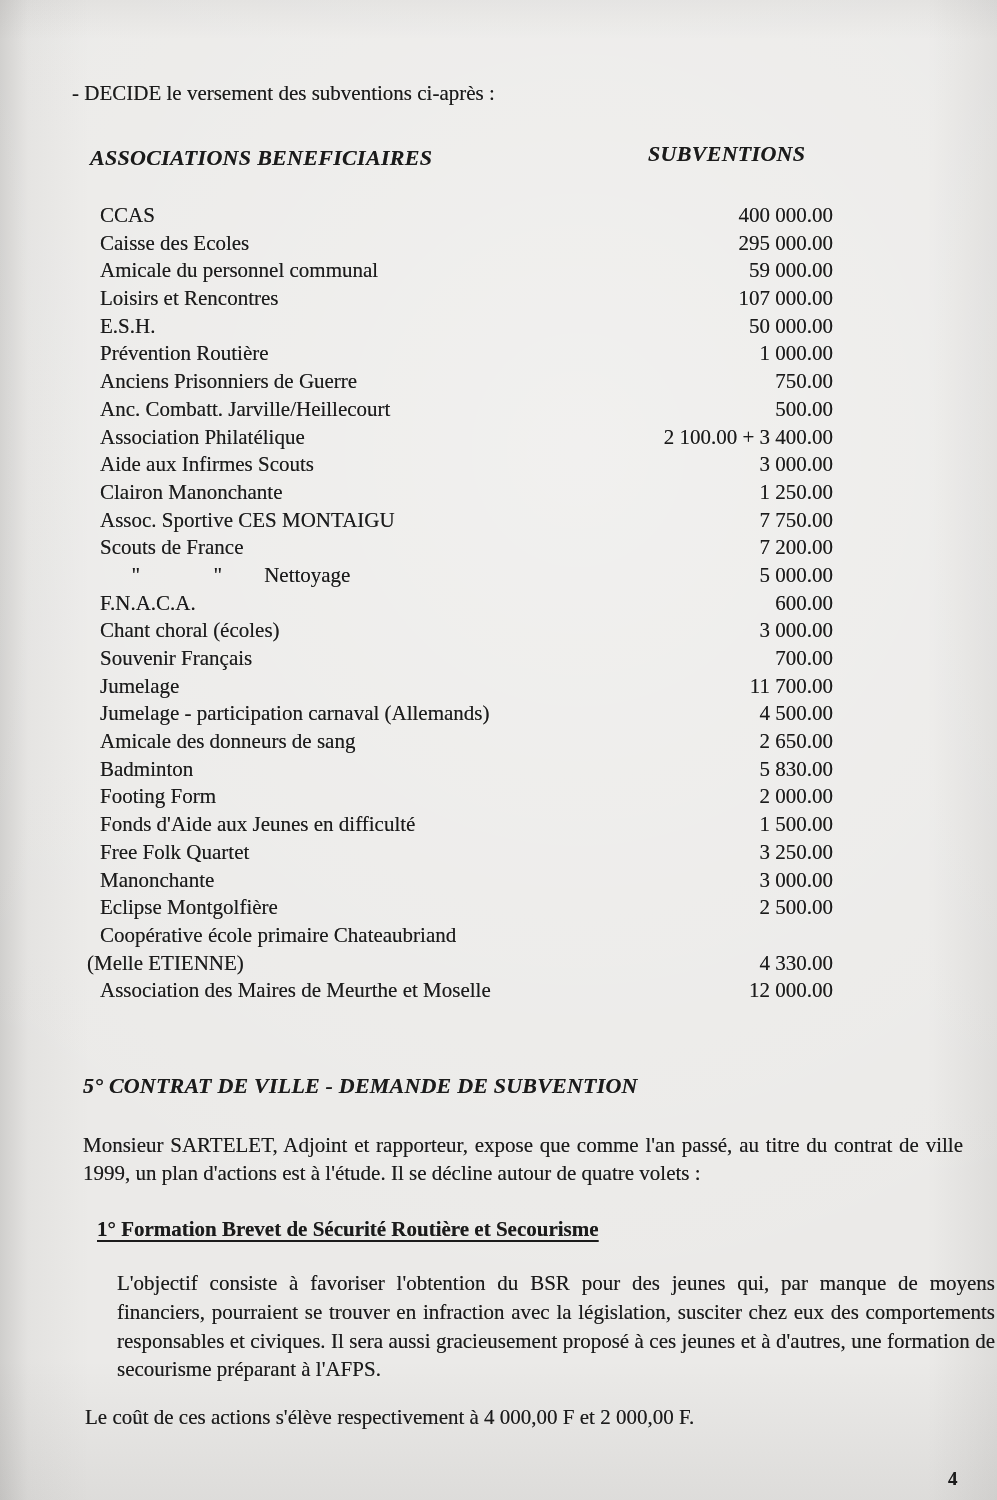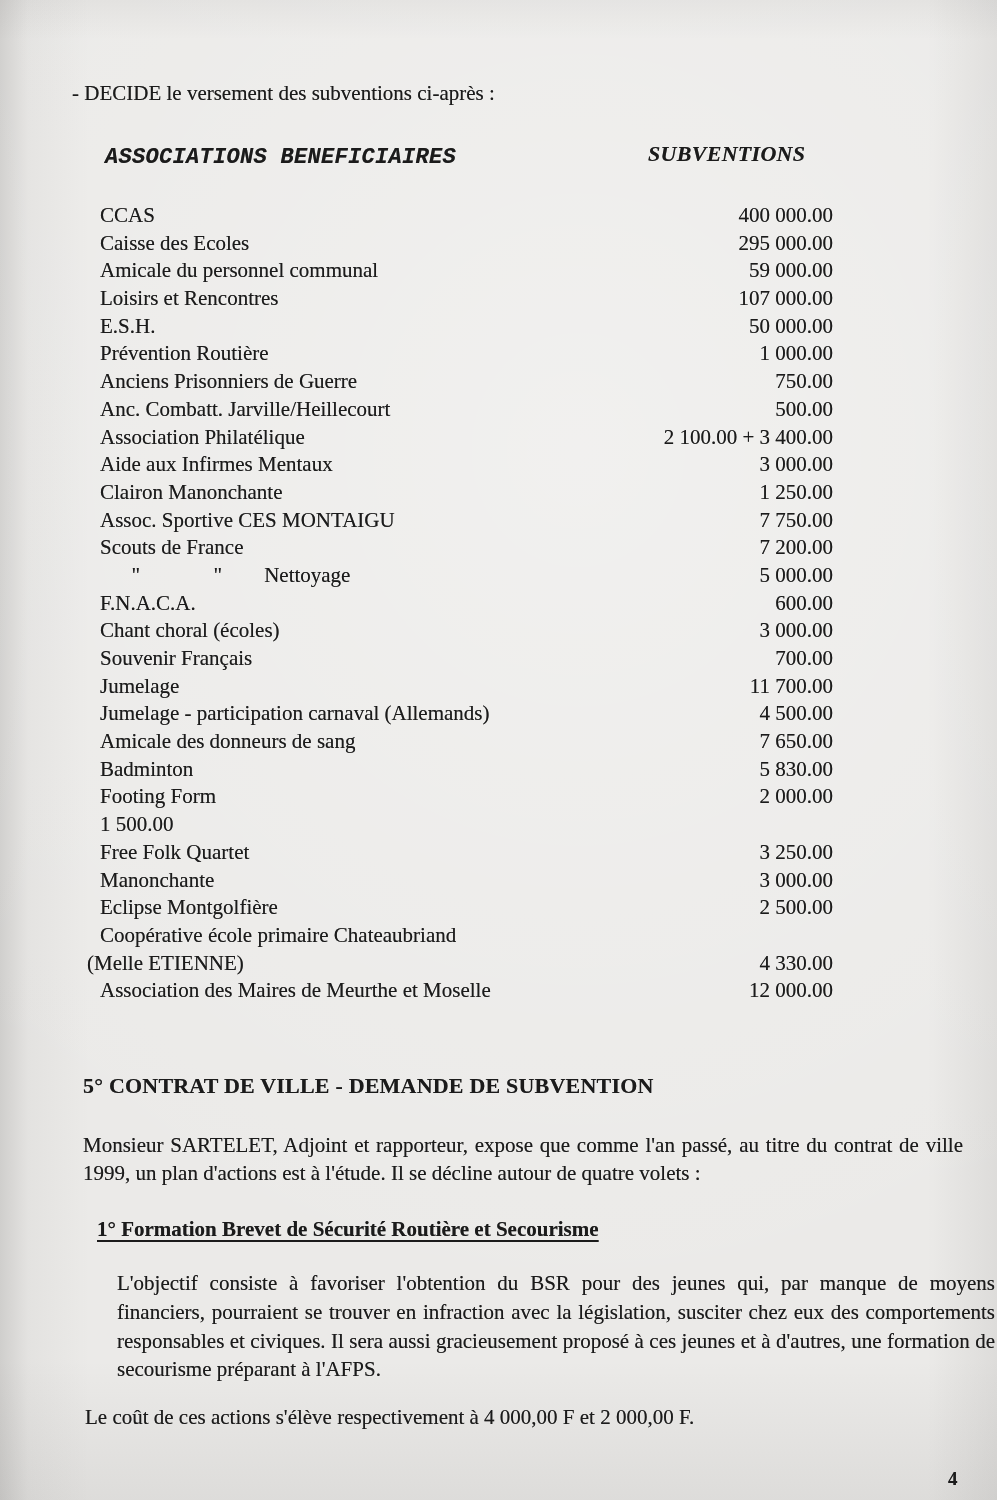--- a/index.html
+++ b/index.html
@@ -31,21 +31,21 @@
   }
 
   .table-headers {
     position: absolute;
     left: 0; top: 141px; width: 997px;
     font-size: 22px;
     font-weight: bold;
     font-style: italic;
     letter-spacing: 0.3px;
   }
-  .th-left  { position: absolute; left: 105px;  top: 4px; font-family: Liberation Mono, monospace; }
+  .th-left  { position: absolute; left: 90px;  top: 4px; }
   .th-right { position: absolute; left: 648px; top: 0px; }
 
   .rows {
     position: absolute;
     left: 100px; top: 202px;
     width: 733px;
     font-size: 21px;
   }
   .row {
     display: flex;
@@ -56,20 +56,21 @@
   }
   .row .name   { white-space: pre; flex: 1 1 auto; }
   .row .amount { white-space: nowrap; text-align: center; flex: 0 0 auto; }
   .row.outdent .name { margin-left: -13px; }
 
   .section-heading {
     position: absolute;
     left: 83px; top: 1055px;
     font-size: 22px;
     font-weight: bold;
+    font-style: italic;
     letter-spacing: 0.2px;
   }
   .para-1 {
     position: absolute;
     left: 83px; top: 1110px;
     width: 880px;
     font-size: 21px;
     line-height: 28px;
     text-align: justify;
   }
@@ -155,21 +156,21 @@
         <span class="name txt">Anc. Combatt. Jarville/Heillecourt</span>
         <span class="amount txt">500.00</span>
       </div>
 
       <div class="row">
         <span class="name txt">Association Philatélique</span>
         <span class="amount txt">2 100.00 + 3 400.00</span>
       </div>
 
       <div class="row">
-        <span class="name txt">Aide aux Infirmes Mentaux</span>
+        <span class="name txt">Aide aux Infirmes Scouts</span>
         <span class="amount txt">3 000.00</span>
       </div>
 
       <div class="row">
         <span class="name txt">Clairon Manonchante</span>
         <span class="amount txt">1 250.00</span>
       </div>
 
       <div class="row">
         <span class="name txt">Assoc. Sportive CES MONTAIGU</span>
@@ -206,35 +207,36 @@
         <span class="amount txt">11 700.00</span>
       </div>
 
       <div class="row">
         <span class="name txt">Jumelage - participation carnaval (Allemands)</span>
         <span class="amount txt">4 500.00</span>
       </div>
 
       <div class="row">
         <span class="name txt">Amicale des donneurs de sang</span>
-        <span class="amount txt">7 650.00</span>
+        <span class="amount txt">2 650.00</span>
       </div>
 
       <div class="row">
         <span class="name txt">Badminton</span>
         <span class="amount txt">5 830.00</span>
       </div>
 
       <div class="row">
         <span class="name txt">Footing Form</span>
         <span class="amount txt">2 000.00</span>
       </div>
 
 
       <div class="row">
+        <span class="name txt">Fonds d'Aide aux Jeunes en difficulté</span>
         <span class="amount txt">1 500.00</span>
       </div>
 
       <div class="row">
         <span class="name txt">Free Folk Quartet</span>
         <span class="amount txt">3 250.00</span>
       </div>
 
       <div class="row">
         <span class="name txt">Manonchante</span>

